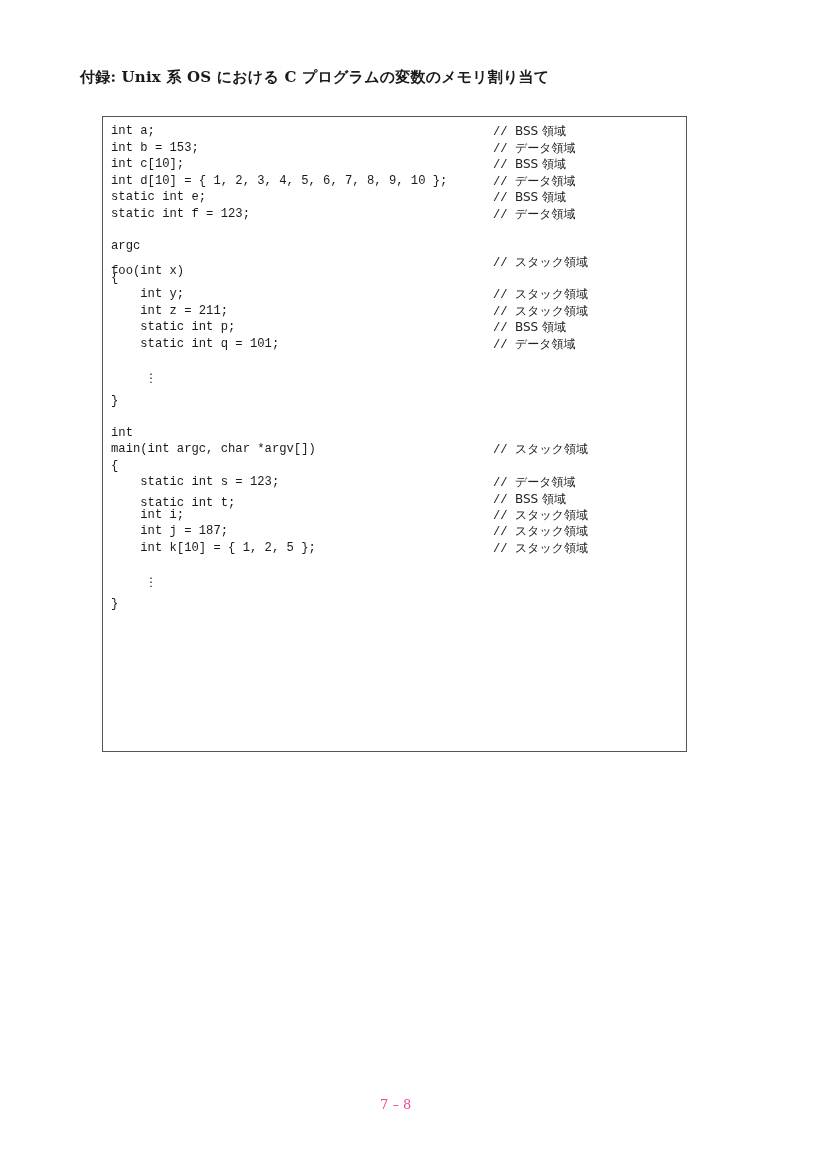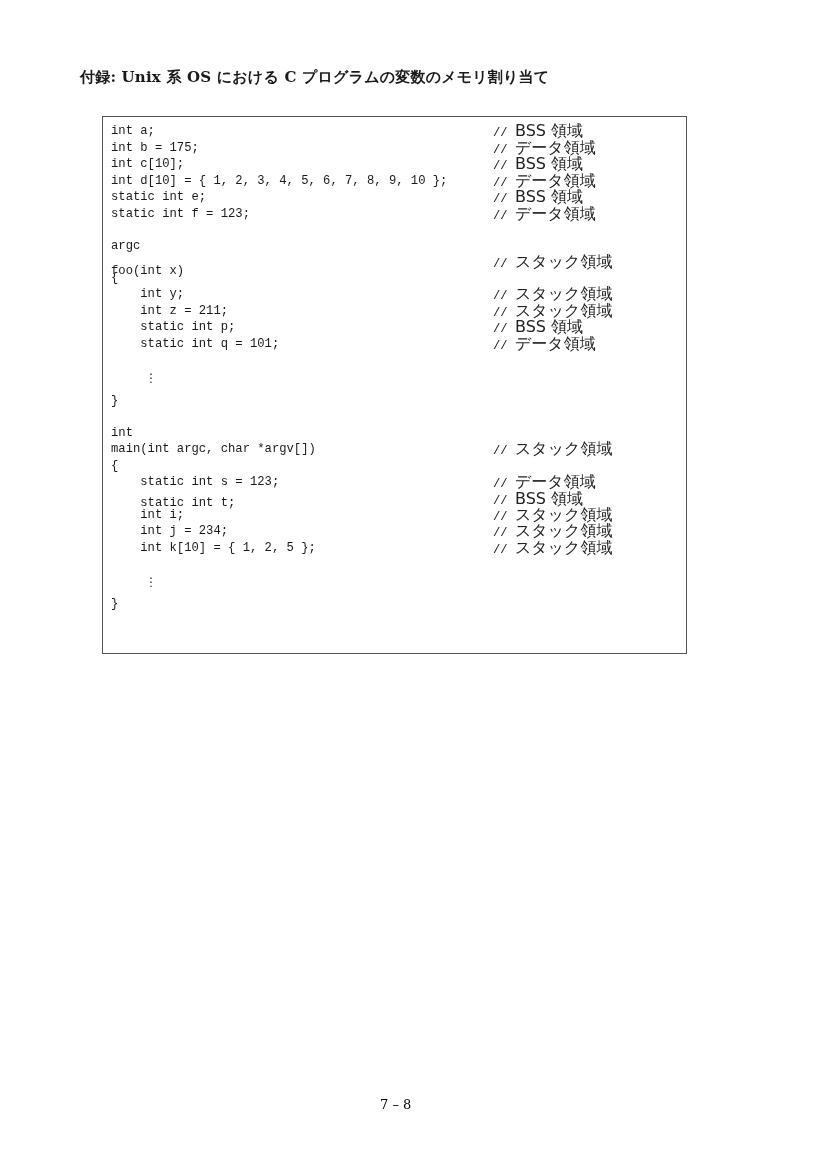--- a/index.html
+++ b/index.html
@@ -2,50 +2,50 @@
 <html><head>
 <meta charset="utf-8">
 <style>
   html, body { margin: 0; padding: 0; background: #ffffff; }
   body { width: 828px; height: 1169px; position: relative; overflow: hidden; color: #1a1a1a; }
   .title {
     position: absolute; left: 80px; top: 68px;
     font-family: "DejaVu Serif", serif; font-size: 15px; font-weight: bold; letter-spacing: 0.2px;
   }
   .code-box {
-    position: absolute; left: 102px; top: 116px; width: 585px; height: 538px;
+    position: absolute; left: 102px; top: 116px; width: 585px; height: 636px;
     border: 1px solid #555; box-sizing: border-box;
   }
   .code-line {
     position: absolute; left: 8px; height: 16px; white-space: pre;
     font-family: "Liberation Mono", monospace; font-size: 12.2px; line-height: 16px;
   }
   .comment {
     position: absolute; left: 390px; height: 16px; white-space: pre;
     font-family: "Liberation Mono", monospace; font-size: 12.2px; line-height: 16px; color: #222;
   }
-  .comment .jp { font-family: "DejaVu Sans", sans-serif; font-size: 16px; }
+  .comment .jp { font-family: "DejaVu Sans", sans-serif; font-size: 12px; }
   .vdots {
     position: absolute; font-family: "DejaVu Serif", serif; font-size: 12px; line-height: 5px; white-space: pre;
   }
   .page-num {
-    position: absolute; left: 380px; top: 1097px; font-family: "DejaVu Serif", serif; font-size: 13px; color: #000000;
+    position: absolute; left: 380px; top: 1097px; font-family: "DejaVu Serif", serif; font-size: 13px; color: #ec4899;
   }
 </style>
 </head>
 <body>
 
 <div class="title">付録: Unix 系 OS における C プログラムの変数のメモリ割り当て</div>
 
 <div class="code-box">
 
   <div class="code-line" style="top:6px">int a;</div>
   <div class="comment" style="top:6px"><span>// </span><span class="jp">BSS 領域</span></div>
 
-  <div class="code-line" style="top:23px">int b = 175;</div>
+  <div class="code-line" style="top:23px">int b = 153;</div>
   <div class="comment" style="top:23px"><span>// </span><span class="jp">データ領域</span></div>
 
   <div class="code-line" style="top:39px">int c[10];</div>
   <div class="comment" style="top:39px"><span>// </span><span class="jp">BSS 領域</span></div>
 
   <div class="code-line" style="top:56px">int d[10] = { 1, 2, 3, 4, 5, 6, 7, 8, 9, 10 };</div>
   <div class="comment" style="top:56px"><span>// </span><span class="jp">データ領域</span></div>
 
   <div class="code-line" style="top:72px">static int e;</div>
   <div class="comment" style="top:72px"><span>// </span><span class="jp">BSS 領域</span></div>
@@ -85,21 +85,21 @@
 
   <div class="code-line" style="top:357px">    static int s = 123;</div>
   <div class="comment" style="top:357px"><span>// </span><span class="jp">データ領域</span></div>
 
   <div class="code-line" style="top:378px">    static int t;</div>
   <div class="comment" style="top:374px"><span>// </span><span class="jp">BSS 領域</span></div>
 
   <div class="code-line" style="top:390px">    int i;</div>
   <div class="comment" style="top:390px"><span>// </span><span class="jp">スタック領域</span></div>
 
-  <div class="code-line" style="top:406px">    int j = 234;</div>
+  <div class="code-line" style="top:406px">    int j = 187;</div>
   <div class="comment" style="top:406px"><span>// </span><span class="jp">スタック領域</span></div>
 
   <div class="code-line" style="top:423px">    int k[10] = { 1, 2, 5 };</div>
   <div class="comment" style="top:423px"><span>// </span><span class="jp">スタック領域</span></div>
 
   <div class="vdots" style="left:42px; top:463px">⋮</div>
 
   <div class="code-line" style="top:479px">}</div>
 </div>
 

